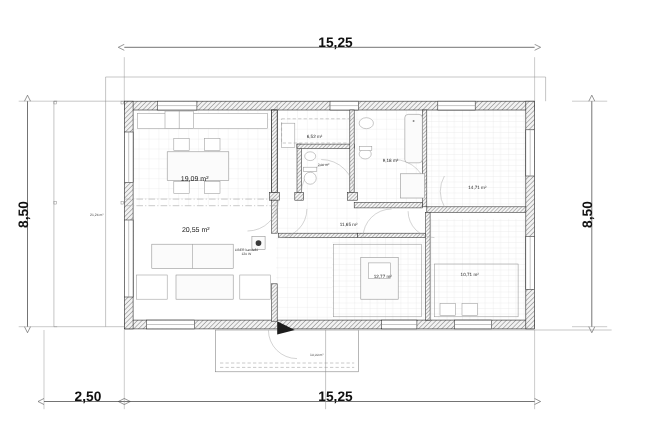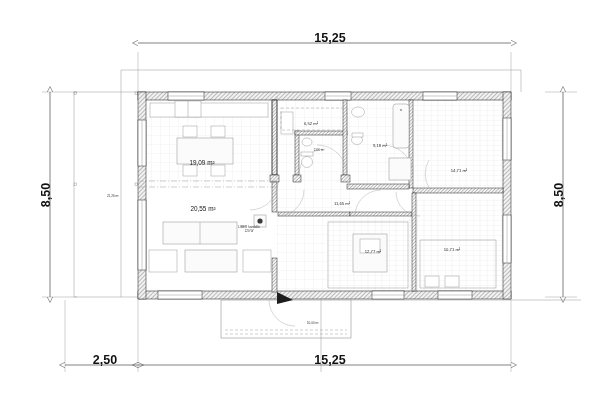--- a/index.html
+++ b/index.html
@@ -3,21 +3,21 @@
 <meta charset="utf-8">
 <style>
   html,body{margin:0;padding:0;}
   body{
     width:600px;height:400px;
     background:#ffffff;
     font-family:"Liberation Sans",sans-serif;
     overflow:hidden;
     position:relative;
   }
-  #stage{position:absolute;left:0;top:0;width:516px;height:400px;margin-left:25px;}
+  #stage{position:absolute;left:0;top:0;width:516px;height:400px;}
   svg{display:block;}
   .dimtext{
     font-family:"Liberation Sans",sans-serif;
     font-weight:bold;
     font-size:12.5px;
     fill:#111111;
     text-anchor:middle;
     dominant-baseline:middle;
   }
   .arealabel{

